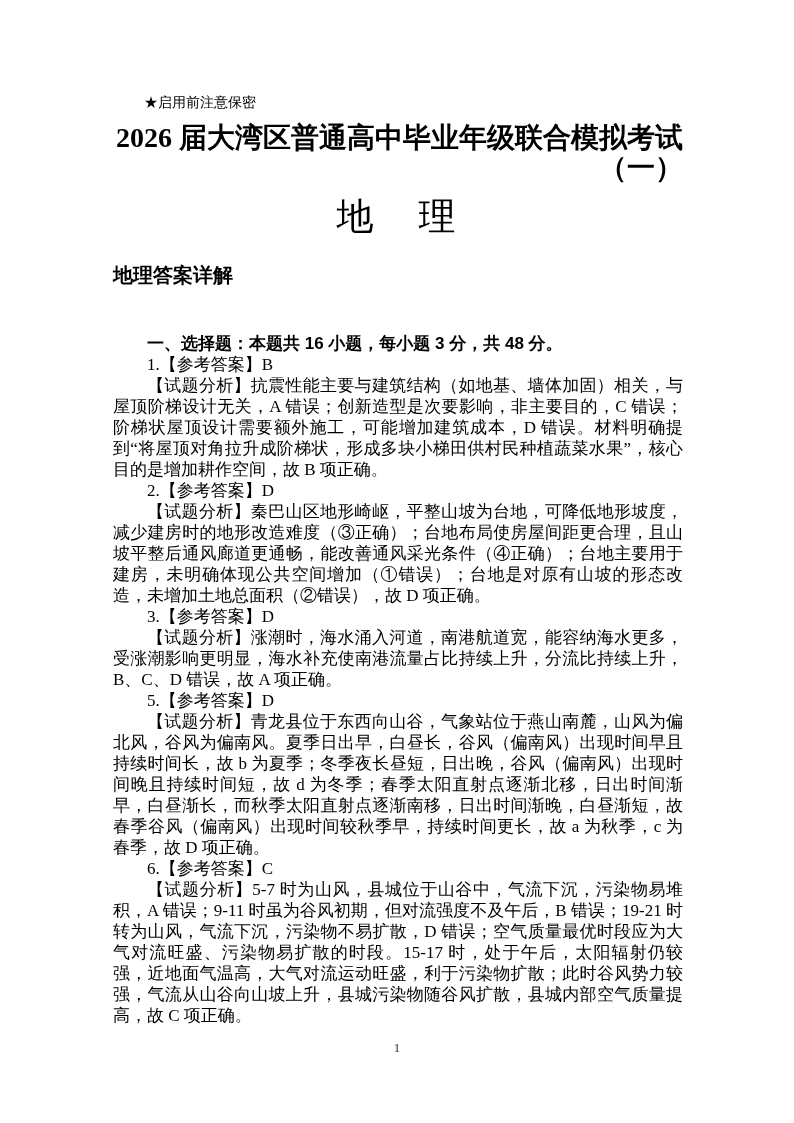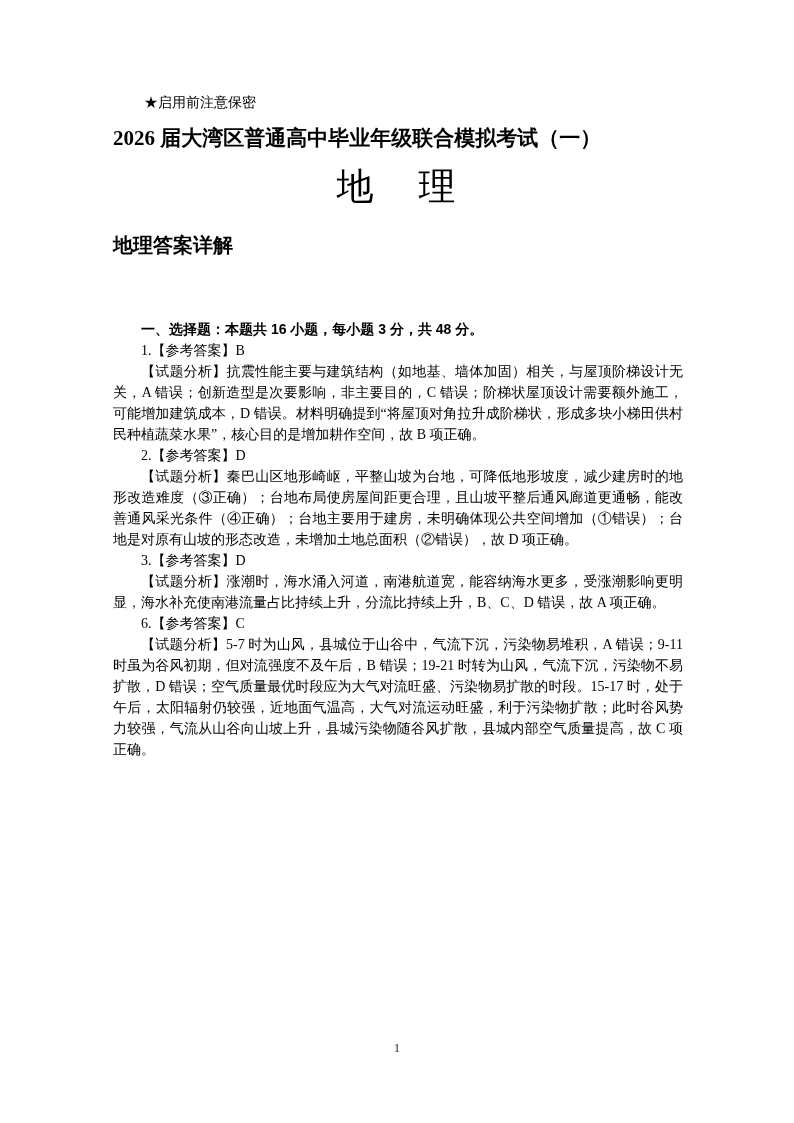--- a/index.html
+++ b/index.html
@@ -21,43 +21,43 @@
     padding: 93px 111px 0 113px;
     box-sizing: border-box;
   }
   .notice {
     font-size: 14px;
     line-height: 20px;
     padding-left: 31px;
   }
   .exam-title {
     margin-top: 10px;
-    font-size: 21px;
+    font-size: 28px;
     font-weight: bold;
-    text-align: left;
+    text-align: right;
     line-height: 30px;
   }
   .subject-title {
     margin-top: 12px;
     font-size: 37px;
     font-weight: 500;
     text-align: center;
     line-height: 44px;
     letter-spacing: 4px;
   }
   .answers-heading {
     margin-top: 22px;
     font-size: 20px;
     font-weight: bold;
     line-height: 28px;
     font-family: "Liberation Sans", "DejaVu Sans", sans-serif;
   }
   .content {
-    margin-top: 60px;
-    font-size: 14px;
+    margin-top: 44px;
+    font-size: 17px;
     line-height: 21px;
     text-align: justify;
   }
   .content p {
     margin: 0;
     text-indent: 2em;
   }
   .section-heading {
     font-weight: bold;
     font-family: "Liberation Sans", "DejaVu Sans", sans-serif;
@@ -101,20 +101,24 @@
     </div>
 
     <div class="question">
       <p>3.【参考答案】D</p>
     </div>
 
     <div class="question">
       <p>【试题分析】涨潮时，海水涌入河道，南港航道宽，能容纳海水更多，受涨潮影响更明显，海水补充使南港流量占比持续上升，分流比持续上升，B、C、D 错误，故 A 项正确。</p>
     </div>
 
+    <div class="question">
+      <p>5.【参考答案】D</p>
+      <p>【试题分析】青龙县位于东西向山谷，气象站位于燕山南麓，山风为偏北风，谷风为偏南风。夏季日出早，白昼长，谷风（偏南风）出现时间早且持续时间长，故 b 为夏季；冬季夜长昼短，日出晚，谷风（偏南风）出现时间晚且持续时间短，故 d 为冬季；春季太阳直射点逐渐北移，日出时间渐早，白昼渐长，而秋季太阳直射点逐渐南移，日出时间渐晚，白昼渐短，故春季谷风（偏南风）出现时间较秋季早，持续时间更长，故 a 为秋季，c 为春季，故 D 项正确。</p>
+    </div>
 
     <div class="question">
       <p>6.【参考答案】C</p>
       <p>【试题分析】5-7 时为山风，县城位于山谷中，气流下沉，污染物易堆积，A 错误；9-11 时虽为谷风初期，但对流强度不及午后，B 错误；19-21 时转为山风，气流下沉，污染物不易扩散，D 错误；空气质量最优时段应为大气对流旺盛、污染物易扩散的时段。15-17 时，处于午后，太阳辐射仍较强，近地面气温高，大气对流运动旺盛，利于污染物扩散；此时谷风势力较强，气流从山谷向山坡上升，县城污染物随谷风扩散，县城内部空气质量提高，故 C 项正确。</p>
     </div>
 
   </div>
 
   <div class="page-number">1</div>
 

